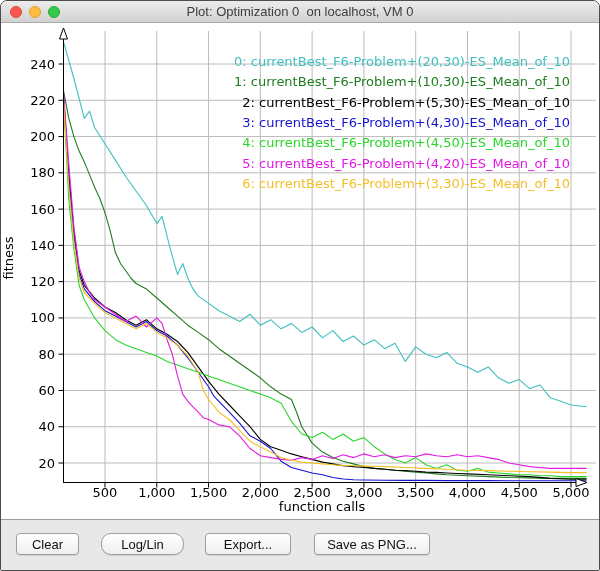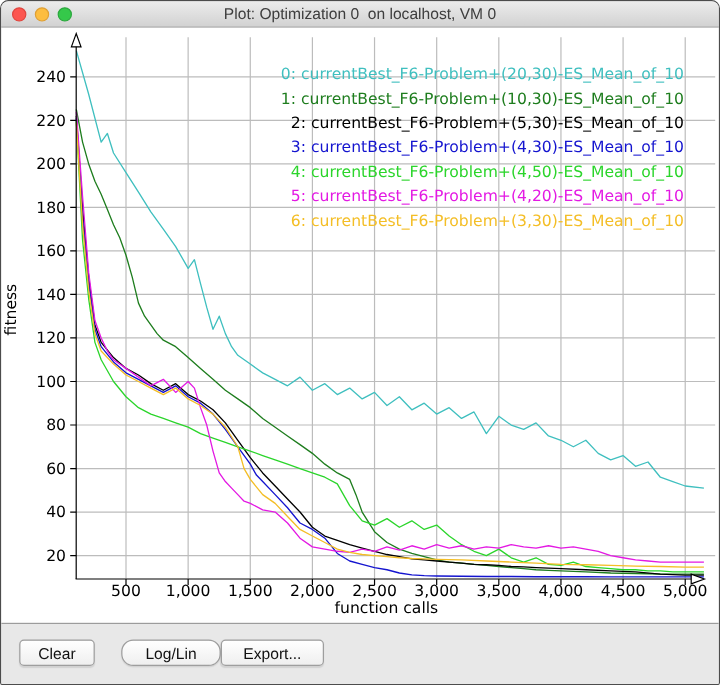--- a/index.html
+++ b/index.html
@@ -37,21 +37,21 @@
     height:22px;box-sizing:border-box;border:1px solid #9e9e9e;border-radius:4px;
     background:linear-gradient(#ffffff,#efefef);
     font-family:"Liberation Sans",sans-serif;font-size:13px;color:#111;
     box-shadow:0 1px 1px rgba(0,0,0,0.10);
     display:flex;align-items:center;justify-content:center;
     padding:0 4px;cursor:default;text-align:right;
   }
   .btn.b1{margin-left:15px;min-width:63px;}
   .btn.b2{margin-left:22px;min-width:83px;border-radius:10px;}
   .btn.b3{margin-left:21px;min-width:71px;}
-  .btn.b4{min-width:86px;}
+  .btn.b4{margin-left:21px;min-width:86px;}
   .btn.b5{margin-left:23px;min-width:116px;}
 </style>
 </head>
 <body>
 
 <div class="window">
 
   <div class="titlebar">
     <div class="lights">
       <span class="light red"></span>
@@ -149,15 +149,16 @@
         <text x="570" y="147.4" font-family="&quot;DejaVu Sans&quot;, sans-serif" font-size="13" fill="#2bd52b" text-anchor="end">4: currentBest_F6-Problem+(4,50)-ES_Mean_of_10</text>
         <text x="570" y="167.75" font-family="&quot;DejaVu Sans&quot;, sans-serif" font-size="13" fill="#e319e3" text-anchor="end">5: currentBest_F6-Problem+(4,20)-ES_Mean_of_10</text>
         <text x="570" y="188.10000000000002" font-family="&quot;DejaVu Sans&quot;, sans-serif" font-size="13" fill="#f4be26" text-anchor="end">6: currentBest_F6-Problem+(3,30)-ES_Mean_of_10</text>
       </svg>
   </div>
 
   <div class="button-row">
     <button class="btn b1">Clear</button>
     <button class="btn b2">Log/Lin</button>
     <button class="btn b4">Export...</button>
+    <button class="btn b5">Save as PNG...</button>
   </div>
 
 </div>
 
 </body></html>

